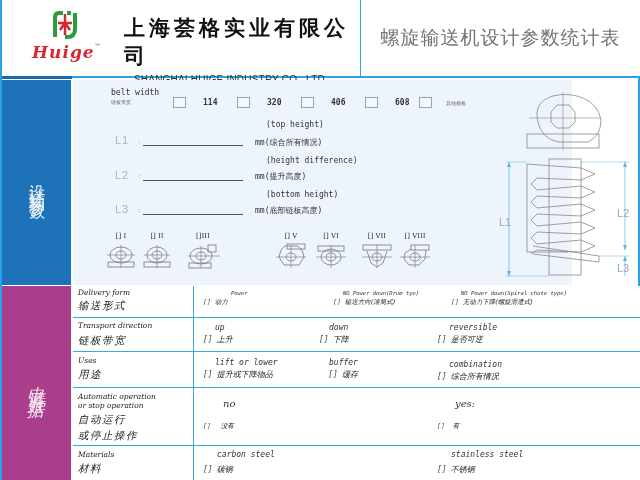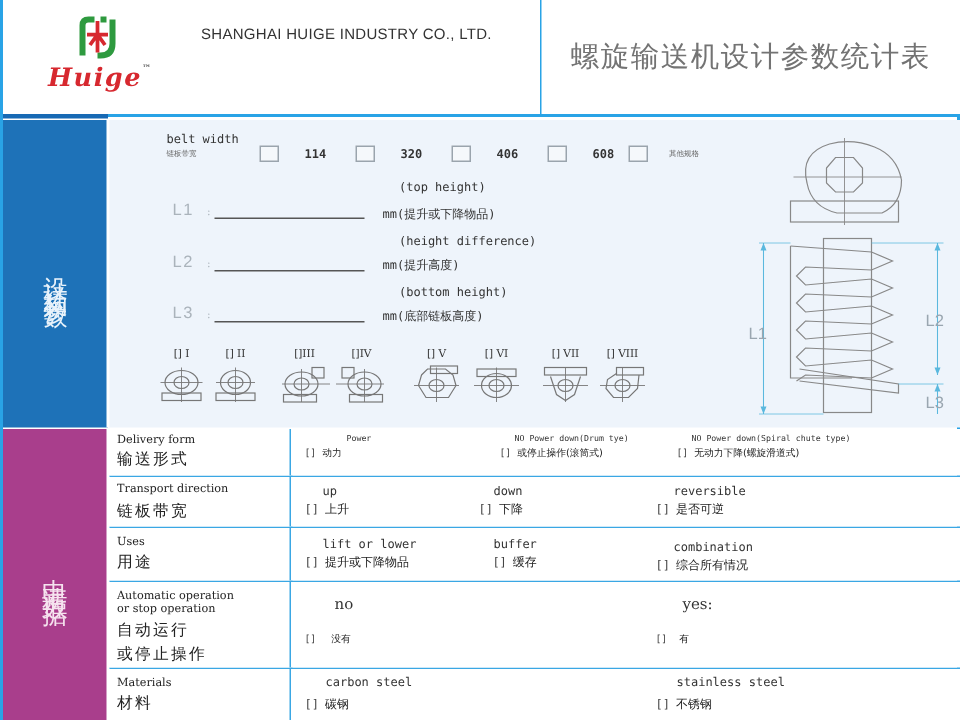--- a/index.html
+++ b/index.html
@@ -18,21 +18,21 @@
   .company-cn { font-family: "DejaVu Serif", serif; font-weight: bold; font-size: 21px; letter-spacing: 4px; color: #111; }
   .company-en { font-family: "Liberation Sans", sans-serif; font-size: 10px; color: #333; margin-top: 4px; letter-spacing: 0.2px; margin-left: 10px; }
   .title-box { position: absolute; left: 358px; top: 0; width: 280px; height: 76px; border-left: 1px solid #29a3e6; display: flex; align-items: center; justify-content: center; }
   .title-text { font-family: "DejaVu Sans", sans-serif; font-size: 19px; color: #737373; letter-spacing: 1px; }
   .header-accent { position: absolute; left: 0; top: 76px; width: 70px; height: 3px; background: #1769b4; }
 
   
   .design { position: absolute; left: 0; top: 80px; width: 638px; height: 205px; }
   .side-blue { position: absolute; left: 0; top: 0; width: 70px; height: 205px; background: #1e72b8; border-right: 1px solid #fff; display: flex; align-items: center; justify-content: center; }
   .side-label { writing-mode: vertical-rl; font-family: "DejaVu Serif", serif; font-size: 16px; color: #e9f3fb; letter-spacing: 4px; text-orientation: upright; }
-  .design-body { position: absolute; left: 71px; top: 0; width: 567px; height: 205px; background: #eef4fb; }
+  .design-body { position: absolute; left: 71px; top: 0; width: 499px; height: 205px; background: #eef4fb; }
 
   .bw-en { position: absolute; left: 38px; top: 8px; font-family: "DejaVu Sans Mono", monospace; font-size: 8px; color: #333; }
   .bw-cn { position: absolute; left: 38px; top: 19px; font-size: 5px; color: #666; }
   .bw-opt { position: absolute; top: 17px; display: flex; align-items: center; }
   .cbox { width: 13px; height: 11px; border: 1px solid #9aa4ad; background: #f5f8fb; display: inline-block; }
   .bw-val { font-family: "DejaVu Sans Mono", monospace; font-size: 8px; font-weight: bold; color: #333; margin-left: 17px; }
   .bw-other { font-size: 5px; color: #666; margin-left: 14px; }
 
   .dim-row { position: absolute; left: 0; width: 380px; height: 36px; }
   .dim-note { position: absolute; left: 193px; font-family: "DejaVu Sans Mono", monospace; font-size: 8px; color: #333; }
@@ -42,21 +42,21 @@
   .dim-unit { position: absolute; left: 182px; font-family: "DejaVu Sans Mono", monospace; font-size: 8px; color: #333; }
 
   .arr-row { position: absolute; left: 28px; top: 152px; width: 330px; height: 50px; }
   .arr-item { position: absolute; top: 0; width: 40px; height: 48px; text-align: center; }
   .arr-label { font-size: 7px; color: #333; font-family: "DejaVu Serif", serif; white-space: nowrap; }
   .arr-icon { display: block; margin: 3px auto 0; }
 
   .diagram { position: absolute; left: 420px; top: 6px; width: 140px; height: 195px; }
 
   
-  .apply { position: absolute; left: 0; top: 286px; width: 638px; height: 194px; }
+  .apply { position: absolute; left: 0; top: 286px; width: 638px; height: 194px; font-style: italic; }
   .side-pink { position: absolute; left: 0; top: 0; width: 70px; height: 194px; background: #a93e8c; border-right: 1px solid #fff; display: flex; align-items: center; justify-content: center; }
   .side-label.pink { color: #f6e3ef; font-size: 17px; letter-spacing: 5px; }
   .table { position: absolute; left: 71px; top: 0; width: 567px; height: 194px; }
   .row { position: absolute; left: 0; width: 567px; border-bottom: 1px solid #3aa7e4; }
   .row-label { position: absolute; left: 0; top: 0; width: 121px; height: 100%; border-right: 1px solid #3aa7e4; background: #fff; padding-left: 5px; }
   .lbl-en { font-family: "DejaVu Serif", serif; font-size: 7.5px; color: #222; display: block; line-height: 1.2; }
   .lbl-cn { font-family: "DejaVu Serif", serif; font-size: 10.5px; color: #222; display: block; letter-spacing: 1.5px; margin-top: 2px; }
   .row-opts { position: absolute; left: 122px; top: 0; width: 445px; height: 100%; background: #fff; }
   .opt { position: absolute; }
   .opt-en { font-family: "DejaVu Sans Mono", monospace; font-size: 8px; color: #333; display: block; white-space: nowrap; }
@@ -75,20 +75,21 @@
     <div class="logo">
       <svg class="logo-mark" viewBox="0 0 30 30">
         <path d="M5 27 V7 Q5 3 9 3 H13" stroke="#2e9a3f" stroke-width="4" fill="none"></path>
         <path d="M25 3 V19 Q25 27 17 27 H15" stroke="#2e9a3f" stroke-width="4" fill="none"></path>
         <path d="M17 3 H21" stroke="#2e9a3f" stroke-width="4"></path>
         <path d="M15 4 V25 M8 13 L22 13 M10 20 L15 13 L20 20" stroke="#d7282f" stroke-width="2.5" fill="none"></path>
       </svg>
       <div class="logo-word"><span>Huige</span><span class="tm">™</span></div>
     </div>
     <div class="company">
+      <div class="company-cn">上海荟格实业有限公司</div>
       <div class="company-en">SHANGHAI HUIGE INDUSTRY CO., LTD.</div>
     </div>
     <div class="title-box">
       <div class="title-text">螺旋输送机设计参数统计表</div>
     </div>
     <div class="header-accent"></div>
   </div>
 
   <div class="design">
     <div class="side-blue">
@@ -117,21 +118,21 @@
       <div class="bw-opt" style="left:346px;">
         <span class="cbox"></span>
         <span class="bw-other">其他规格</span>
       </div>
 
       <div class="dim-row" style="top:40px;">
         <div class="dim-note" style="top:0;">(top height)</div>
         <div class="dim-label" style="top:14px;">L1</div>
         <div class="dim-colon" style="top:17px;">:</div>
         <div class="dim-line" style="top:25px;"></div>
-        <div class="dim-unit" style="top:17px;">mm(提升或下降物品)</div>
+        <div class="dim-unit" style="top:17px;">mm(综合所有情况)</div>
       </div>
       <div class="dim-row" style="top:76px;">
         <div class="dim-note" style="top:0;">(height difference)</div>
         <div class="dim-label" style="top:13px;">L2</div>
         <div class="dim-colon" style="top:16px;">:</div>
         <div class="dim-line" style="top:24px;"></div>
         <div class="dim-unit" style="top:15px;">mm(提升高度)</div>
       </div>
       <div class="dim-row" style="top:110px;">
         <div class="dim-note" style="top:0;">(bottom height)</div>
@@ -161,30 +162,20 @@
             </svg>
         </div>
         <div class="arr-item" style="left:82px;">
           <div class="arr-label">[]III</div>
           <svg class="arr-icon" width="34" height="26" viewBox="0 0 34 26">
               <ellipse cx="15" cy="13" rx="11" ry="8" fill="none" stroke="#777" stroke-width="0.8"></ellipse>
               <ellipse cx="15" cy="13" rx="5" ry="4" fill="none" stroke="#777" stroke-width="0.8"></ellipse>
               <path d="M2 13H34M15 3V25" stroke="#777" stroke-width="0.6"></path>
               <rect x="3" y="20" width="22" height="5" fill="none" stroke="#777" stroke-width="0.8"></rect>
               <rect x="22" y="2" width="8" height="7" fill="none" stroke="#777" stroke-width="0.8"></rect>
-            </svg>
-        </div>
-        <div class="arr-item" style="left:120px;">
-          <div class="arr-label">[]IV</div>
-          <svg class="arr-icon" width="34" height="26" viewBox="0 0 34 26">
-              <ellipse cx="19" cy="13" rx="11" ry="8" fill="none" stroke="#777" stroke-width="0.8"></ellipse>
-              <ellipse cx="19" cy="13" rx="5" ry="4" fill="none" stroke="#777" stroke-width="0.8"></ellipse>
-              <path d="M0 13H32M19 3V25" stroke="#777" stroke-width="0.6"></path>
-              <rect x="9" y="20" width="22" height="5" fill="none" stroke="#777" stroke-width="0.8"></rect>
-              <rect x="4" y="2" width="8" height="7" fill="none" stroke="#777" stroke-width="0.8"></rect>
             </svg>
         </div>
         <div class="arr-item" style="left:170px;">
           <div class="arr-label">[] V</div>
           <svg class="arr-icon" width="32" height="26" viewBox="0 0 32 26">
               <path d="M6 7 L10 3 H22 L27 7 L29 14 L24 22 H9 L4 14 Z" fill="none" stroke="#777" stroke-width="0.8"></path>
               <ellipse cx="16" cy="14" rx="5" ry="4" fill="none" stroke="#777" stroke-width="0.8"></ellipse>
               <path d="M1 14H31M16 2V25" stroke="#777" stroke-width="0.6"></path>
               <rect x="12" y="1" width="18" height="5" fill="none" stroke="#777" stroke-width="0.8"></rect>
             </svg>
@@ -256,21 +247,21 @@
           <span class="lbl-en">Delivery form</span>
           <span class="lbl-cn">输送形式</span>
         </div>
         <div class="row-opts">
           <div class="opt" style="left:8px; top:4px;">
             <span class="opt-en small" style="margin-left:28px;">Power</span>
             <span class="opt-cn small"><span class="bracket">[]</span><span>动力</span></span>
           </div>
           <div class="opt" style="left:138px; top:4px;">
             <span class="opt-en small" style="margin-left:10px;">NO Power down(Drum tye)</span>
-            <span class="opt-cn small"><span class="bracket">[]</span><span>或停止操作(滚筒式)</span></span>
+            <span class="opt-cn small"><span class="bracket">[]</span><span>输送方向(滚筒式)</span></span>
           </div>
           <div class="opt" style="left:256px; top:4px;">
             <span class="opt-en small" style="margin-left:10px;">NO Power down(Spiral chute type)</span>
             <span class="opt-cn small"><span class="bracket">[]</span><span>无动力下降(螺旋滑道式)</span></span>
           </div>
         </div>
       </div>
 
       <div class="row" style="top:32px; height:34px;">
         <div class="row-label" style="padding-top:3px;">

